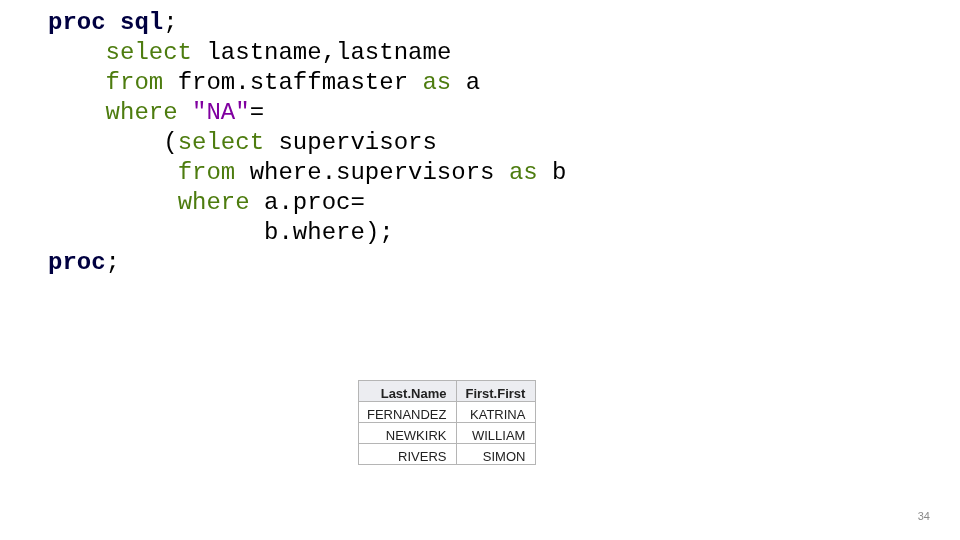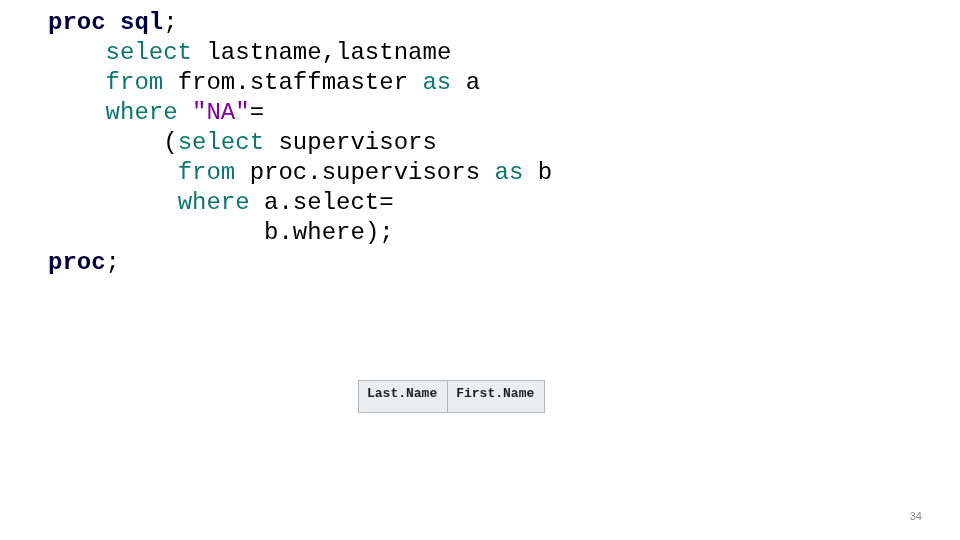--- a/index.html
+++ b/index.html
@@ -14,73 +14,84 @@
   .code-block {
     position: absolute;
     top: 8px;
     left: 48px;
     font-size: 24px;
     line-height: 1.25;
     white-space: pre;
     color: #000000;
   }
   .kw-bold { font-weight: bold; color: #000040; }
-  .kw-blue { color: #0f766e; }
+  .kw-blue { color: #4d7c0f; }
   .str-purple { color: #8000a0; }
   .punct { color: #000000; }
 
   .result-table {
     position: absolute;
     top: 380px;
     left: 358px;
     border-collapse: collapse;
     font-family: Arial, Helvetica, sans-serif;
     font-size: 13px;
   }
   .result-table th, .result-table td {
     border: 1px solid #b5b5b5;
-    padding: 5px 10px 11px 8px;
+    padding: 5px 10px 0 8px;
     text-align: right;
-    font-family: Liberation Mono, monospace;
   }
   .result-table th {
     background: #ecedf1;
     font-weight: bold;
     color: #222;
   }
   .result-table td {
     background: #ffffff;
     color: #222;
   }
   .page-num {
     position: absolute;
-    right: 38px;
+    right: 30px;
     bottom: 18px;
     font-family: Arial, sans-serif;
     font-size: 11px;
     color: #8a8a8a;
   }
 </style>
 </head>
 <body>
 
 <div class="code-block"><span class="kw-bold">proc</span> <span class="kw-bold">sql</span><span class="punct">;</span>
     <span class="kw-blue">select</span> <span class="punct">lastname,lastname</span>
     <span class="kw-blue">from</span> <span class="punct">from.staffmaster</span> <span class="kw-blue">as</span> <span class="punct">a</span>
     <span class="kw-blue">where</span> <span class="str-purple">"NA"</span><span class="punct">=</span>
         <span class="punct">(</span><span class="kw-blue">select</span> <span class="punct">supervisors</span>
-         <span class="kw-blue">from</span> <span class="punct">proc.supervisors</span> <span class="kw-blue">as</span> <span class="punct">b</span>
-         <span class="kw-blue">where</span> <span class="punct">a.select</span><span class="punct">=</span>
+         <span class="kw-blue">from</span> <span class="punct">where.supervisors</span> <span class="kw-blue">as</span> <span class="punct">b</span>
+         <span class="kw-blue">where</span> <span class="punct">a.proc</span><span class="punct">=</span>
                <span class="punct">b.where</span><span class="punct">)</span><span class="punct">;</span>
 <span class="kw-bold">proc</span><span class="punct">;</span></div>
 
 <table class="result-table">
   <thead>
     <tr>
       <th>Last.Name</th>
-      <th>First.Name</th>
+      <th>First.First</th>
     </tr>
   </thead>
   <tbody>
+    <tr>
+      <td>FERNANDEZ</td>
+      <td>KATRINA</td>
+    </tr>
+    <tr>
+      <td>NEWKIRK</td>
+      <td>WILLIAM</td>
+    </tr>
+    <tr>
+      <td>RIVERS</td>
+      <td>SIMON</td>
+    </tr>
   </tbody>
 </table>
 
 <div class="page-num">34</div>
 
 </body></html>

